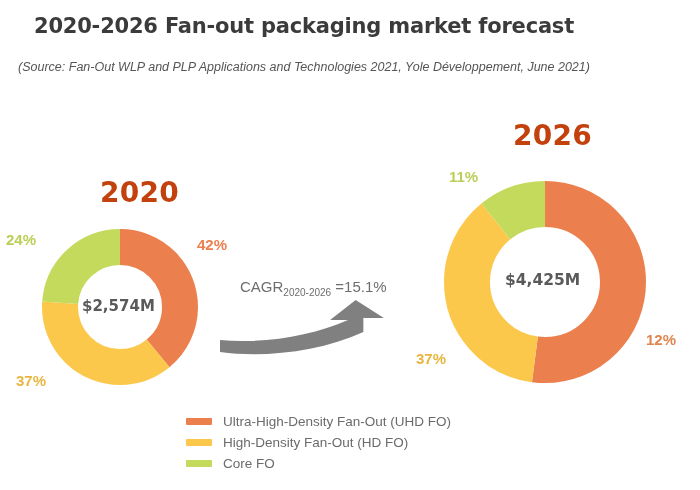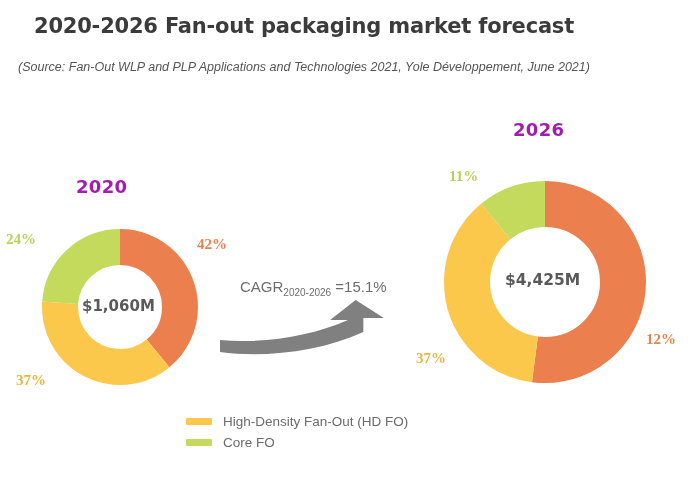--- a/index.html
+++ b/index.html
@@ -38,27 +38,27 @@
     padding-top: 6px;
     font-size: 12.5px;
     font-style: italic;
     color: #555555;
     font-family: "Liberation Sans", sans-serif;
   }
 
   
   .donut-heading {
     position: absolute;
-    font-size: 18px;
-    font-weight: bold;
-    color: #a21caf;
+    font-size: 28px;
+    font-weight: bold;
+    color: #c2410c;
     font-family: "DejaVu Sans", sans-serif;
     letter-spacing: 0.3px;
   }
-  #heading-2020 { left: 76px; top: 176px; text-align: center; }
+  #heading-2020 { left: 100px; top: 176px; text-align: center; }
   #heading-2026 { left: 513px; top: 119px; }
 
   
   .donut-wrap { position: absolute; }
   #donut-2020-wrap { left: 26px; top: 213px; width: 188px; height: 188px; }
   #donut-2026-wrap { left: 437px; top: 170px; width: 216px; height: 224px; }
 
   .donut-center-label {
     position: absolute;
     font-weight: bold;
@@ -73,21 +73,21 @@
   #center-2026 {
     left: 505px; top: 271px;
     font-size: 15.5px;
   }
 
   
   .pct {
     position: absolute;
     font-size: 15px;
     font-weight: bold;
-    font-family: Liberation Serif, serif;
+    font-family: Liberation Sans, sans-serif;
     white-space: nowrap;
   }
   #pct-2020-uhd  { left: 197px; top: 236px; }
   #pct-2020-hd   { left: 16px;  top: 372px; }
   #pct-2020-core { left: 6px;   top: 231px; }
 
   #pct-2026-uhd  { left: 646px; top: 331px; }
   #pct-2026-hd   { left: 416px; top: 350px; }
   #pct-2026-core { left: 449px; top: 168px; }
 
@@ -156,21 +156,21 @@
 
       <circle r="60" cx="0" cy="0" fill="none" stroke="#ec7f4e" stroke-width="36" stroke-dasharray="147.03 229.96" stroke-dashoffset="0"></circle>
 
       <circle r="60" cx="0" cy="0" fill="none" stroke="#fbc84b" stroke-width="36" stroke-dasharray="139.49 237.50" stroke-dashoffset="-147.03"></circle>
 
       <circle r="60" cx="0" cy="0" fill="none" stroke="#c3da5c" stroke-width="36" stroke-dasharray="90.48 286.51" stroke-dashoffset="-286.52"></circle>
     </g>
   </svg>
 </div>
 
-<div id="center-2020" class="donut-center-label">$1,060M</div>
+<div id="center-2020" class="donut-center-label">$2,574M</div>
 
 <div id="pct-2020-uhd" class="pct" style="color:#ec7f4e">42%</div>
 <div id="pct-2020-hd" class="pct" style="color:#e8b63f">37%</div>
 <div id="pct-2020-core" class="pct" style="color:#bacf55">24%</div>
 
 <div id="heading-2026" class="donut-heading">2026</div>
 
 <div id="donut-2026-wrap" class="donut-wrap">
   <svg viewBox="0 0 216 224" width="216" height="224">
 
@@ -195,20 +195,24 @@
   <span>CAGR</span><span class="sub">2020-2026</span><span> =15.1%</span>
 </div>
 
 <svg id="cagr-arrow" viewBox="0 0 180 62">
   <path d="M0,56 C34,62 78,56 112,36 L112,22 L128,22 L106,4 L86,24 L100,24
            C72,40 34,48 0,44 Z" fill="#808080" transform="translate(8,0) scale(1.28,1.0)"></path>
 </svg>
 
 <div id="legend">
 
+  <div class="legend-row">
+    <span class="legend-swatch" style="background:#ec7f4e"></span>
+    <span class="legend-label">Ultra-High-Density Fan-Out (UHD FO)</span>
+  </div>
 
   <div class="legend-row">
     <span class="legend-swatch" style="background:#fbc84b"></span>
     <span class="legend-label">High-Density Fan-Out (HD FO)</span>
   </div>
 
   <div class="legend-row">
     <span class="legend-swatch" style="background:#c3da5c"></span>
     <span class="legend-label">Core FO</span>
   </div>

